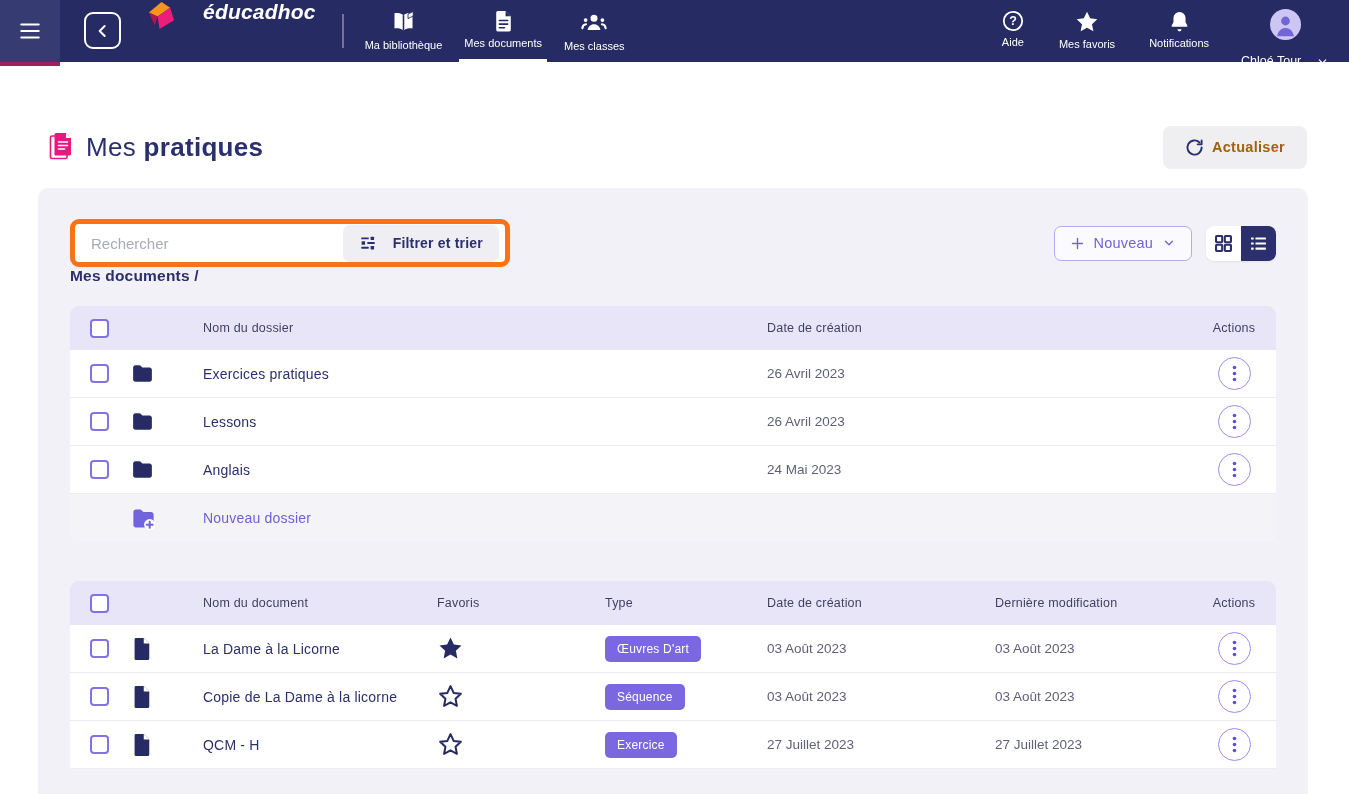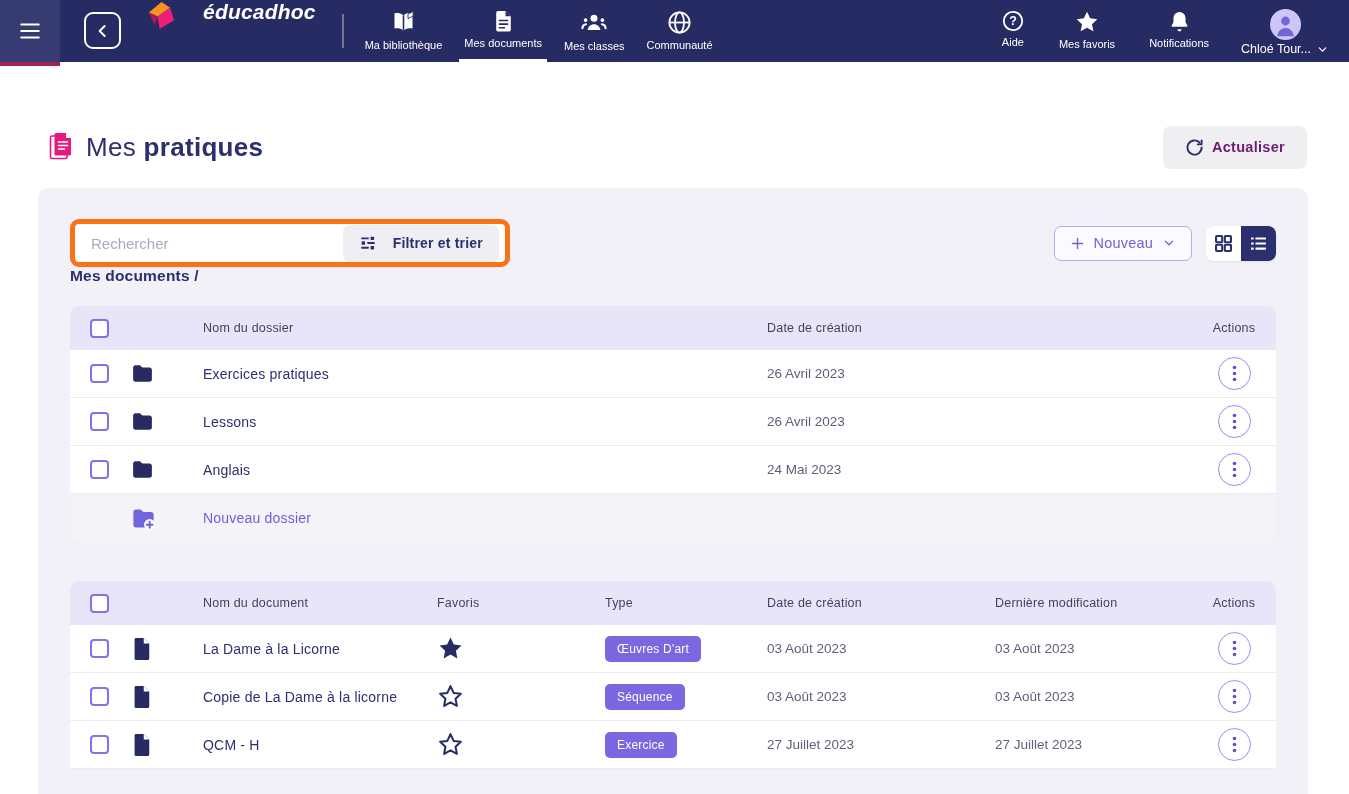--- a/index.html
+++ b/index.html
@@ -21,35 +21,35 @@
   .nav-divider { width:2px; height:34px; background:rgba(255,255,255,.35); margin:14px 0 0 26px; }
   .nav-items { display:flex; margin-left:10px; }
   .nav-item { position:relative; display:flex; flex-direction:column; align-items:center;
     justify-content:flex-start; gap:3px; padding:9px 11px 0 11px; cursor:pointer; }
   .nav-item .lbl { font-size:11px; white-space:nowrap; }
   .nav-item.active::after { content:""; position:absolute; bottom:0; left:6px; right:6px;
     height:3px; background:#fff; }
   .nav-right { margin-left:auto; display:flex; align-items:flex-start; gap:30px;
     padding:9px 20px 0 0; }
   .nav-right .nav-item { padding:0 2px; }
-  .user-menu { display:flex; flex-direction:column; align-items:center; gap:2px; cursor:pointer; }
+  .user-menu { display:flex; flex-direction:column; align-items:center; gap:14px; cursor:pointer; }
   .avatar { width:31px; height:31px; border-radius:50%; background:#cdc6f4; display:flex;
     align-items:center; justify-content:center; overflow:hidden; }
   .user-line { display:flex; align-items:center; gap:5px; }
   .user-name { font-size:12.5px; white-space:nowrap; }
 
   
   .page-head { position:absolute; top:124px; left:48px; right:42px; height:46px;
     display:flex; align-items:center; }
   .title-icon { margin-right:12px; display:flex; }
   h1 { font-size:26px; font-weight:400; color:#2b2f6e; letter-spacing:.3px; }
   h1 b { font-weight:800; }
   .refresh-btn { margin-left:auto; display:flex; align-items:center; gap:8px;
     background:#efeff2; border:none; border-radius:8px; padding:12px 22px;
-    font-size:14.5px; font-weight:bold; color:#701a75; cursor:pointer;
+    font-size:14.5px; font-weight:bold; color:#a16207; cursor:pointer;
     font-family:inherit; letter-spacing:.3px; }
 
   
   .card { position:absolute; top:188px; left:38px; width:1270px; height:640px;
     background:#f2f1f7; border-radius:10px; padding:31px 32px 0 32px; }
 
   .toolbar-row { display:flex; align-items:center; }
   .search-box { width:440px; height:48px; background:#fff; border:5px solid #f97316;
     border-radius:9px; display:flex; align-items:center; padding:0 6px 0 16px;
     box-shadow:0 1px 2px rgba(40,40,90,.04); }
@@ -145,28 +145,20 @@
       <div class="nav-item">
         <svg width="28" height="28" viewBox="0 0 24 24">
             <circle cx="12" cy="8" r="3" fill="#fff"></circle>
             <path d="M6.5 18c.4-3 2.7-5 5.5-5s5.1 2 5.5 5z" fill="#fff"></path>
             <circle cx="4.8" cy="9.5" r="1.6" fill="#fff"></circle>
             <circle cx="19.2" cy="9.5" r="1.6" fill="#fff"></circle>
             <path d="M2 16.5c.3-2 1.6-3.3 3.2-3.4M22 16.5c-.3-2-1.6-3.3-3.2-3.4" stroke="#fff" stroke-width="1.8" stroke-linecap="round" fill="none"></path>
           </svg>
         <span class="lbl">Mes classes</span>
       </div>
-      <div class="nav-item">
-        <svg width="27" height="27" viewBox="0 0 24 24" fill="none" stroke="#fff" stroke-width="1.6">
-            <circle cx="12" cy="12" r="9"></circle>
-            <ellipse cx="12" cy="12" rx="4" ry="9"></ellipse>
-            <path d="M3 12h18"></path>
-          </svg>
-        <span class="lbl">Communauté</span>
-      </div>
     </nav>
     <div class="nav-right">
       <div class="nav-item">
         <svg width="24" height="24" viewBox="0 0 24 24">
             <circle cx="12" cy="12" r="9.2" fill="none" stroke="#fff" stroke-width="1.8"></circle>
             <text x="12" y="16.4" text-anchor="middle" font-size="12.5" font-weight="bold" fill="#fff" font-family="Liberation Sans, sans-serif">?</text>
           </svg>
         <span class="lbl">Aide</span>
       </div>
       <div class="nav-item">

